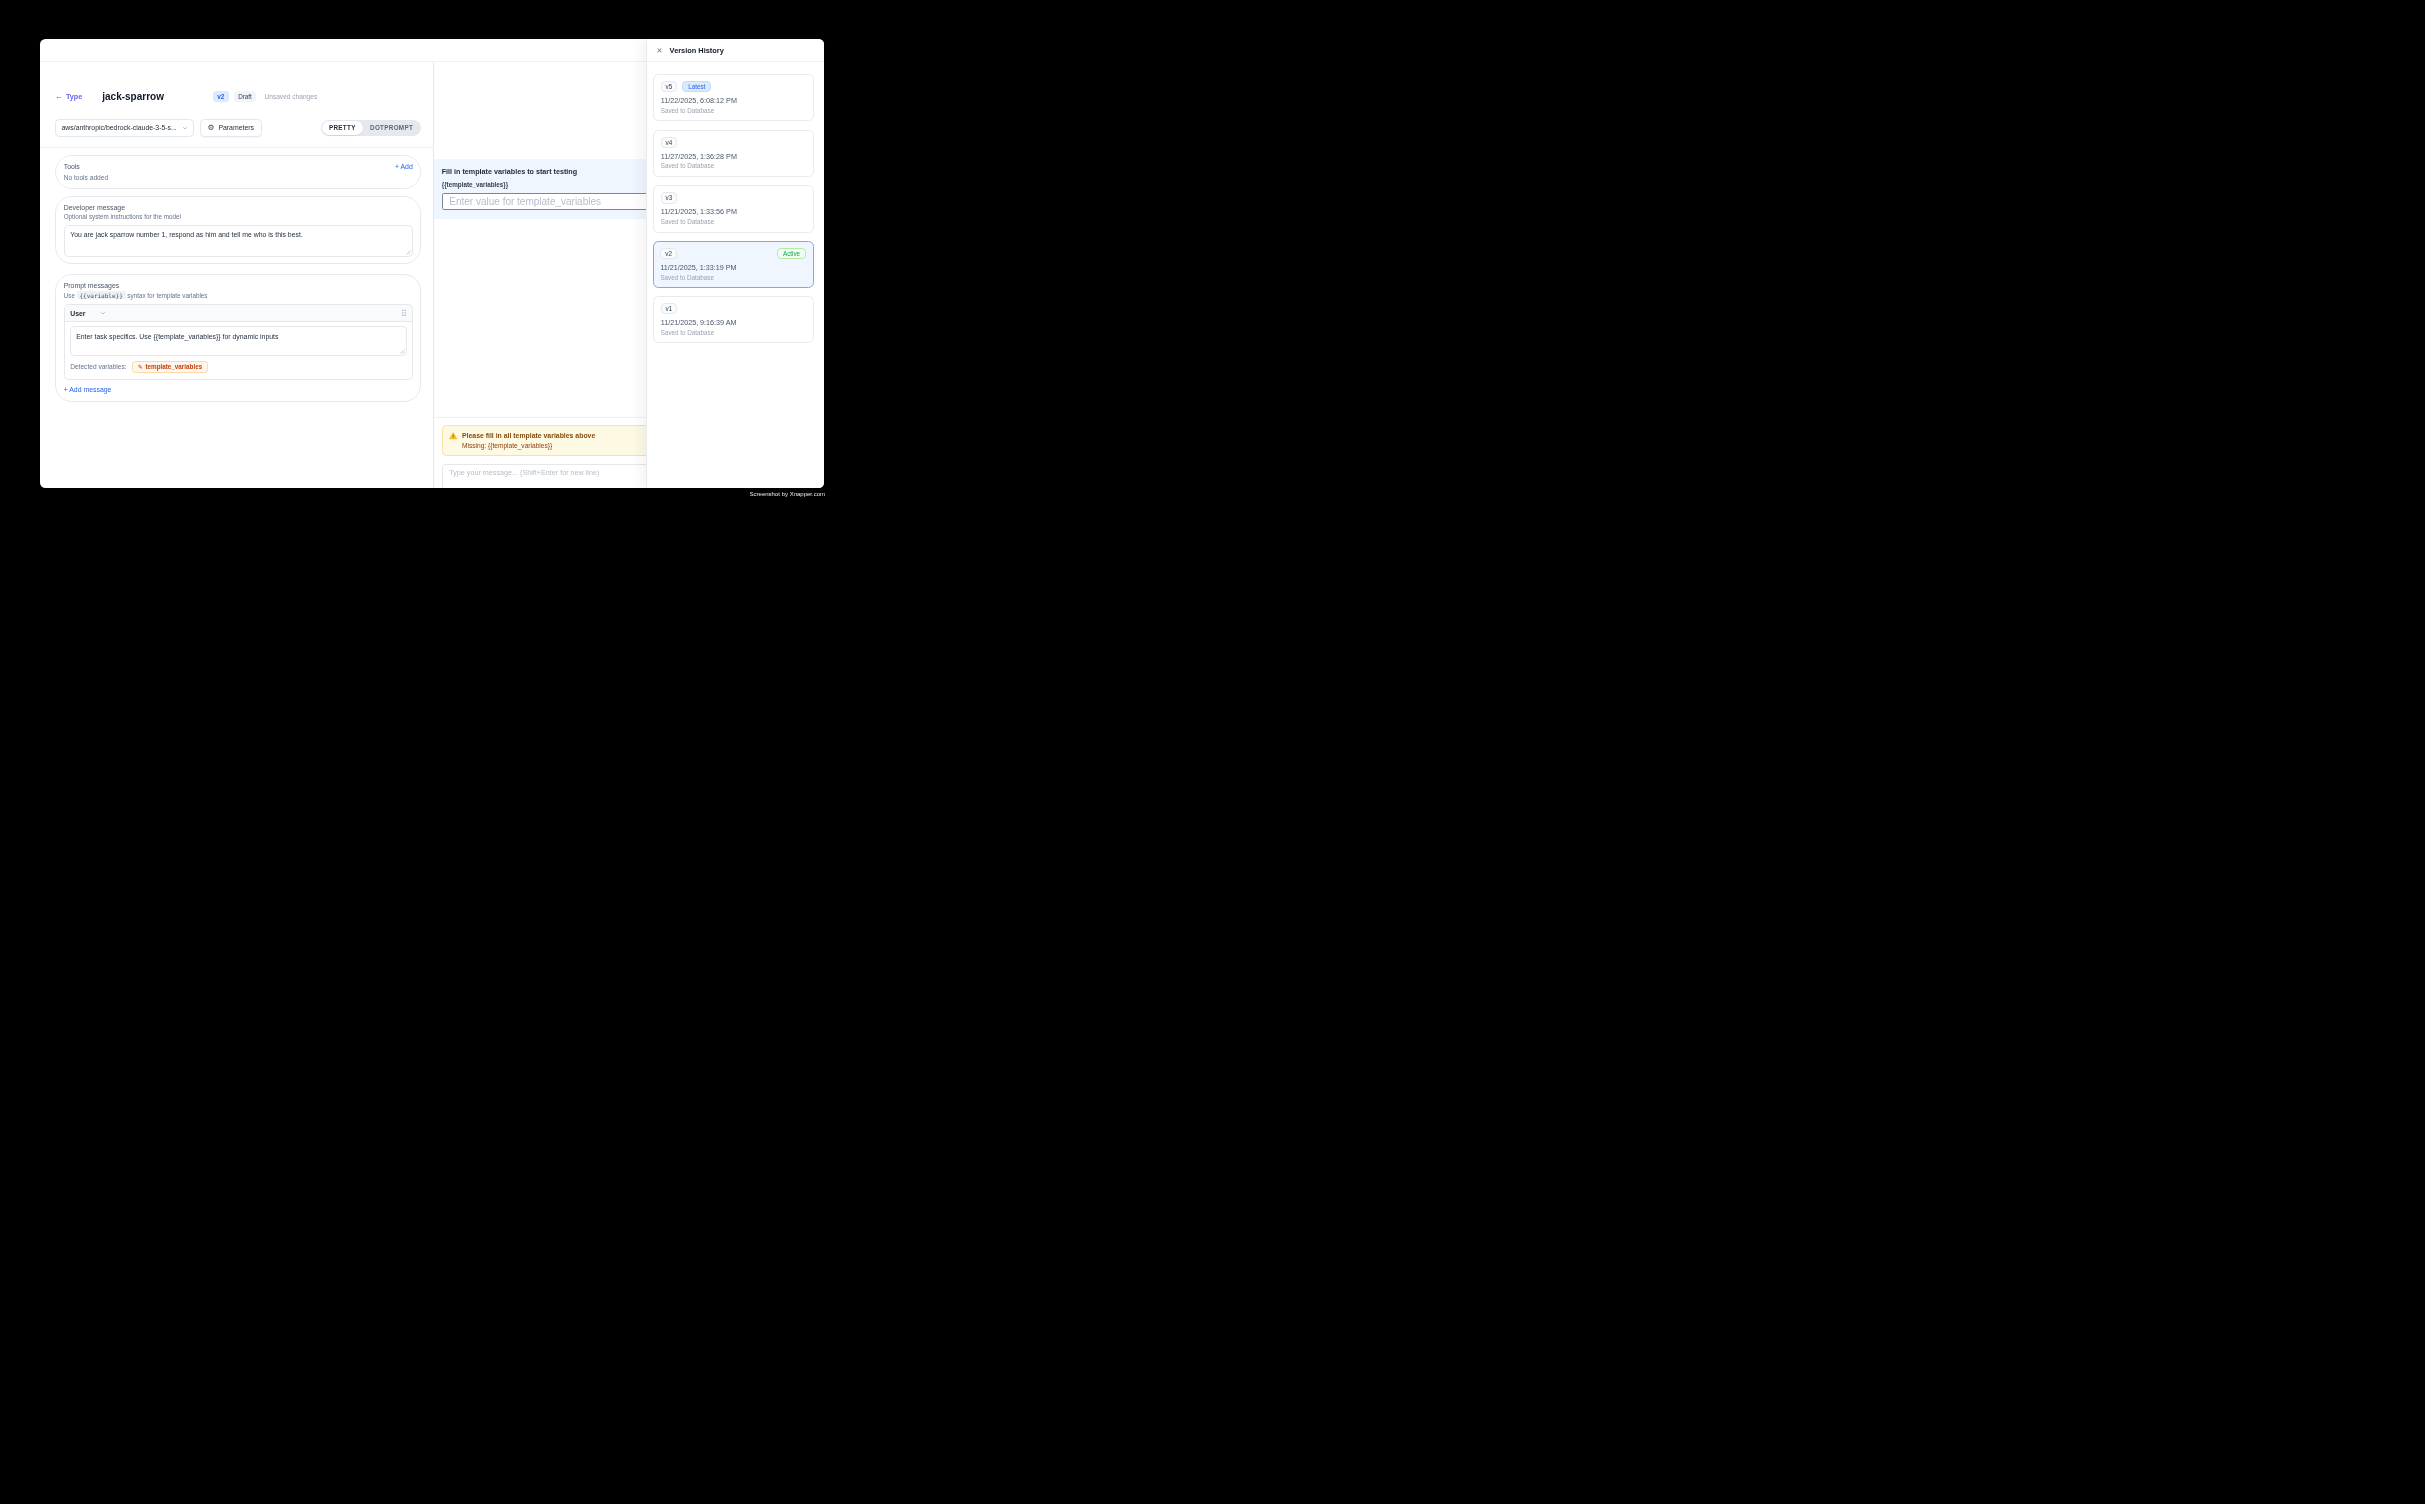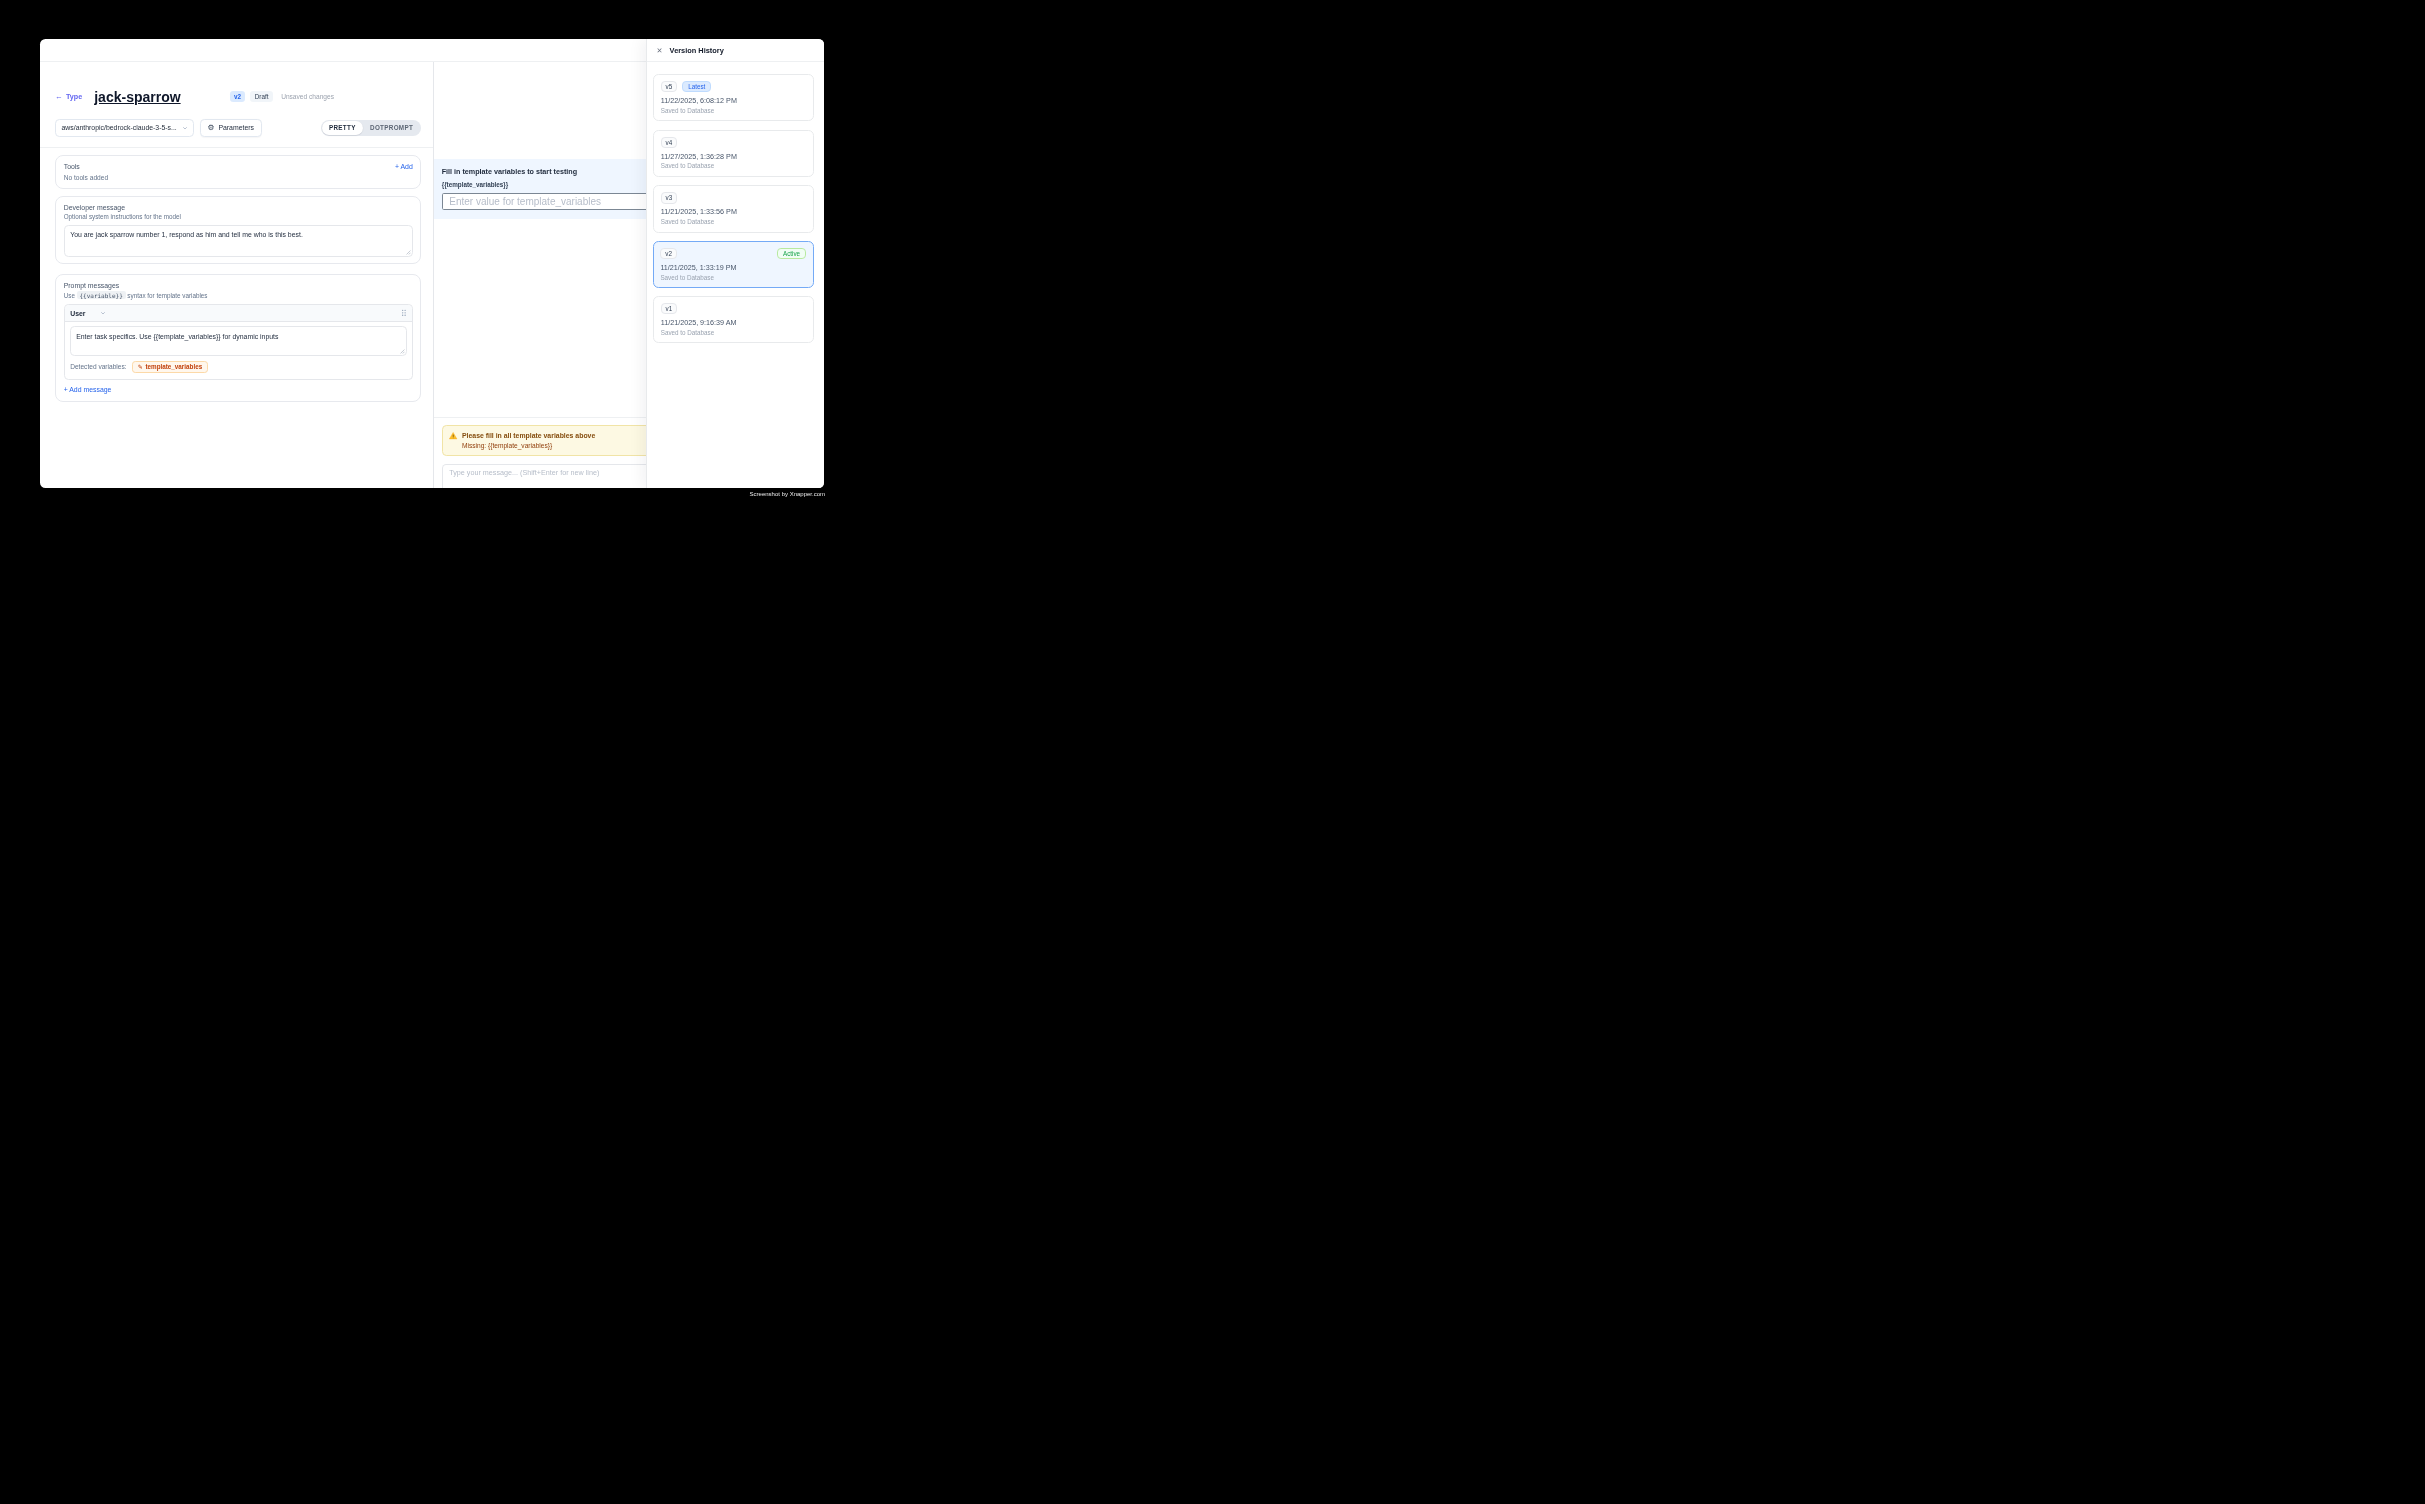--- a/index.html
+++ b/index.html
@@ -8,39 +8,39 @@
 
   .window { position:absolute; left:40px; top:39px; width:784px; height:449px; background:#fff; border-radius:5.5px; overflow:hidden; }
   .win-header { height:23px; border-bottom:0.6px solid #eef0f2; }
   .win-body { display:flex; height:426px; }
 
   
   .left-pane { width:393px; flex:none; position:relative; }
   .crumb-row { display:flex; align-items:center; margin:29px 11.6px 0 15px; height:11px; }
   .back-link { display:flex; align-items:center; gap:3.3px; color:#6366f1; font-size:7.2px; font-weight:600; cursor:pointer; }
   .back-arrow { font-size:7.7px; line-height:1; }
-  .page-title { margin-left:12px; font-size:14px; font-weight:700; color:#0f172a;text-decoration:underline; }
+  .page-title { margin-left:20px; font-size:10px; font-weight:700; color:#0f172a; }
   .crumb-badges { display:flex; align-items:center; margin-left:49px; gap:5px; }
   .badge-v { background:#dbeafe; color:#2563eb; font-size:6.3px; font-weight:600; padding:1.7px 4.4px; border-radius:3.3px; }
   .badge-draft { background:#f1f5f9; color:#334155; font-size:6.3px; font-weight:500; padding:1.7px 4.4px; border-radius:3.3px; }
   .unsaved { margin-left:3.3px; color:#9ca3af; font-size:6.6px; }
 
   .model-row { display:flex; align-items:center; margin:17px 11.6px 0 15px; }
   .model-select { width:139px; height:17.6px; border:0.6px solid #e2e8f0; border-radius:4.4px; background:#fff; display:flex; align-items:center; justify-content:space-between; padding:0 5.5px; font-size:6.9px; color:#1f2937; cursor:pointer; }
   .chev { color:#94a3b8; flex:none; }
   .params-btn { margin-left:6px; height:17.6px; display:flex; align-items:center; gap:3.9px; border:0.6px solid #e2e8f0; border-radius:4.4px; background:#fff; padding:0 6.6px; font-size:6.9px; color:#1e293b; font-weight:500; box-shadow:0 0.6px 1.1px rgba(15,23,42,.04); cursor:pointer; }
   .gear { font-size:7.7px; color:#334155; line-height:1; }
   .fmt-toggle { margin-left:auto; background:#e5e9ef; border-radius:551px; padding:1.1px; display:flex; align-items:center; height:16.5px; }
   .fmt-seg { font-size:6.3px; font-weight:700; letter-spacing:.05em; padding:0 7.2px; height:14.3px; display:flex; align-items:center; border-radius:551px; cursor:pointer; }
   .fmt-on { background:#fff; color:#1e293b; box-shadow:0 0.6px 1.1px rgba(15,23,42,.18); }
   .fmt-off { color:#5b6573; }
 
   .lp-divider { margin-top:10.5px; border-top:0.6px solid #eef0f2; }
 
-  .card { margin:7.2px 11.6px 0 15px; border:0.6px solid #e7e9ee; border-radius:8px; padding:6.6px 7.7px; background:#fff; }
+  .card { margin:7.2px 11.6px 0 15px; border:0.6px solid #e7e9ee; border-radius:17px; padding:6.6px 7.7px; background:#fff; }
   .card.prompt { margin-top:10px; }
   .card-head { display:flex; align-items:center; justify-content:space-between; }
   .card-title { font-size:6.9px; color:#475569; font-weight:500; }
   .link-blue { color:#2563eb; font-size:6.9px; font-weight:500; cursor:pointer; }
   .muted { margin-top:4.4px; font-size:6.6px; color:#64748b; }
   .card-sub { margin-top:2.8px; font-size:6.3px; color:#64748b; }
   .code-chip { font-family:"DejaVu Sans Mono","Liberation Mono",monospace; font-size:6px; background:#eef1f4; color:#475569; border-radius:2.2px; padding:0.6px 2.8px; }
 
   .ta-wrap { position:relative; margin-top:4.4px; }
   .ta { width:100%; border:0.6px solid #e5e7eb; border-radius:4.4px; padding:4.4px 5.5px; font-size:6.9px; color:#1e293b; font-family:"Liberation Sans","DejaVu Sans",sans-serif; resize:none; outline:none; line-height:1.45; display:block; background:#fff; }

